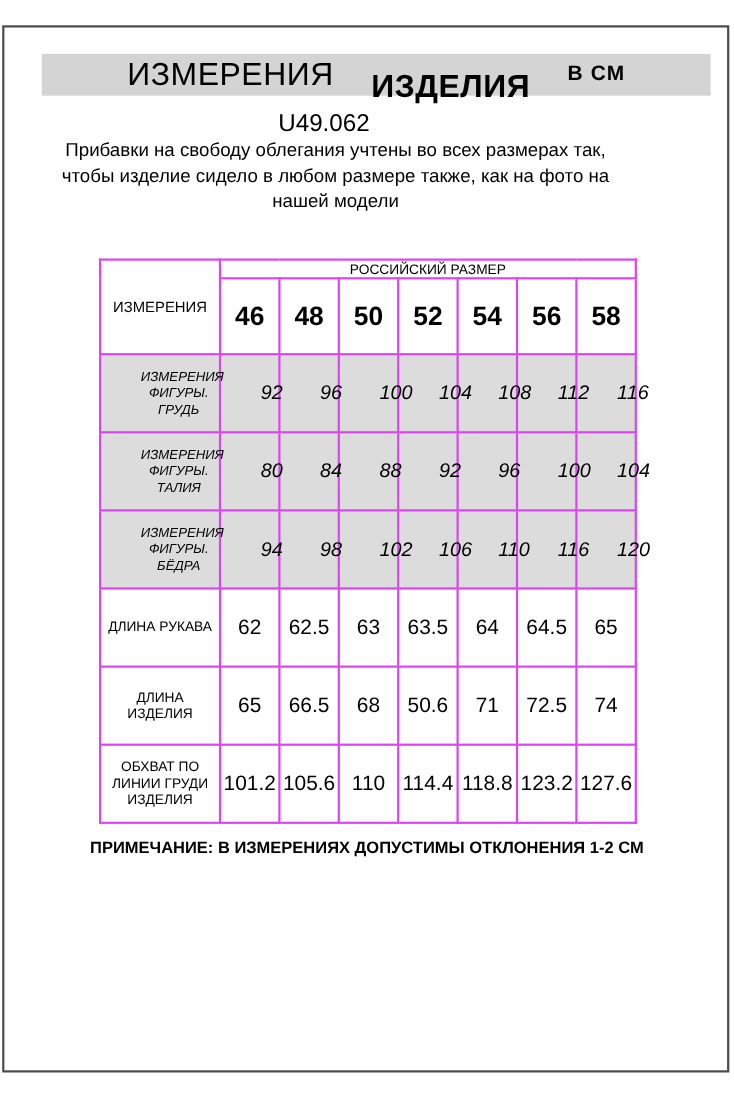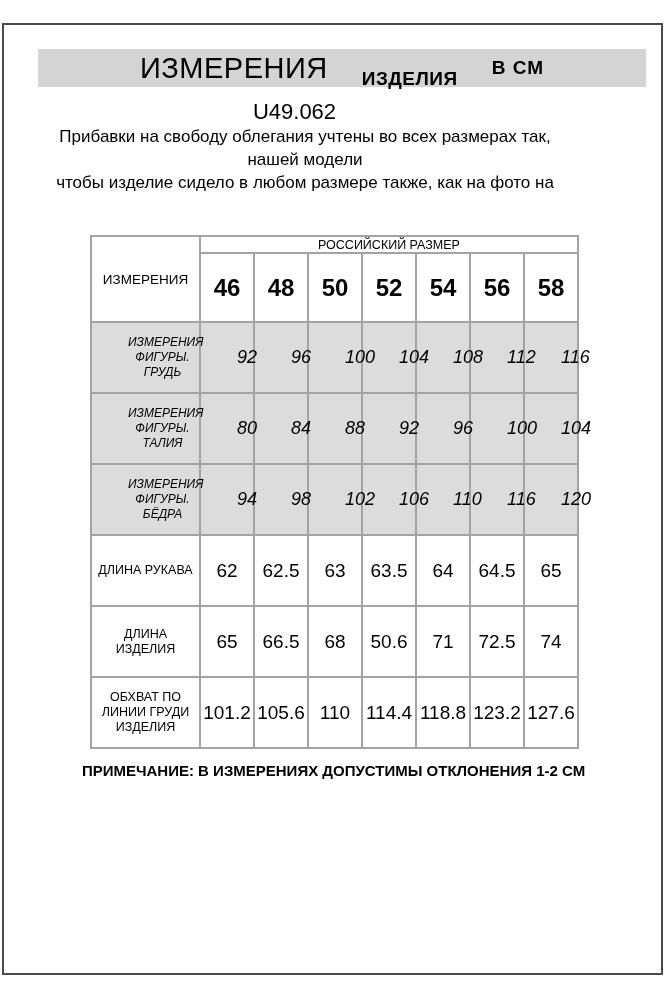--- a/index.html
+++ b/index.html
@@ -22,21 +22,21 @@
     position: absolute;
     left: 38px; top: 49px;
     width: 608px; height: 38px;
     background: #d4d4d4;
     display: flex;
     align-items: center;
     justify-content: center;
     gap: 34px;
   }
   .title-regular { font-size: 29px; font-weight: normal; letter-spacing: 0.5px; }
-  .title-bold    { font-size: 19px; font-weight: bold;   letter-spacing: 0.5px; margin-top: 22px; }
+  .title-bold    { font-size: 29px; font-weight: bold;   letter-spacing: 0.5px; margin-top: 22px; }
   .title-unit    { font-size: 19px; font-weight: bold; letter-spacing: 1px; }
   .article-code {
     position: absolute;
     top: 99px; left: 0; width: 589px;
     text-align: center;
     font-size: 22px;
   }
   .description {
     position: absolute;
     top: 125px; left: 0; width: 610px;
@@ -45,21 +45,21 @@
     line-height: 23px;
   }
   table.size-table {
     position: absolute;
     left: 90px; top: 235px;
     width: 489px;
     border-collapse: collapse;
     table-layout: fixed;
   }
   .size-table td {
-    border: 2px solid #a3a3a3;
+    border: 2px solid #d946ef;
     text-align: center;
     vertical-align: middle;
     padding: 0 2px;
     background: #ffffff;
   }
   td.group-header-cell { height: 17px; font-size: 12.5px; }
   td.corner-cell { font-size: 13.5px; }
   tr.sizes-row td { height: 69px; font-size: 24px; font-weight: bold; margin-top: 36px; }
   tr.shaded-row td { height: 71px; background: #dcdcdc; font-style: italic; padding-left: 36px; }
   tr.shaded-row td.row-label-cell { font-size: 12px; line-height: 15px; }
@@ -83,22 +83,22 @@
 <div class="header-bar">
   <span class="title-regular">ИЗМЕРЕНИЯ</span>
   <span class="title-bold">ИЗДЕЛИЯ</span>
   <span class="title-unit">В СМ</span>
 </div>
 
 <div class="article-code">U49.062</div>
 
 <div class="description">
   <div>Прибавки на свободу облегания учтены во всех размерах так,</div>
+  <div>чтобы изделие сидело в любом размере также, как на фото на</div>
   <div>нашей модели</div>
-  <div>чтобы изделие сидело в любом размере также, как на фото на</div>
 </div>
 
 <table class="size-table">
   <colgroup>
     <col style="width:109px">
     <col>
       <col>
       <col>
       <col>
       <col>

